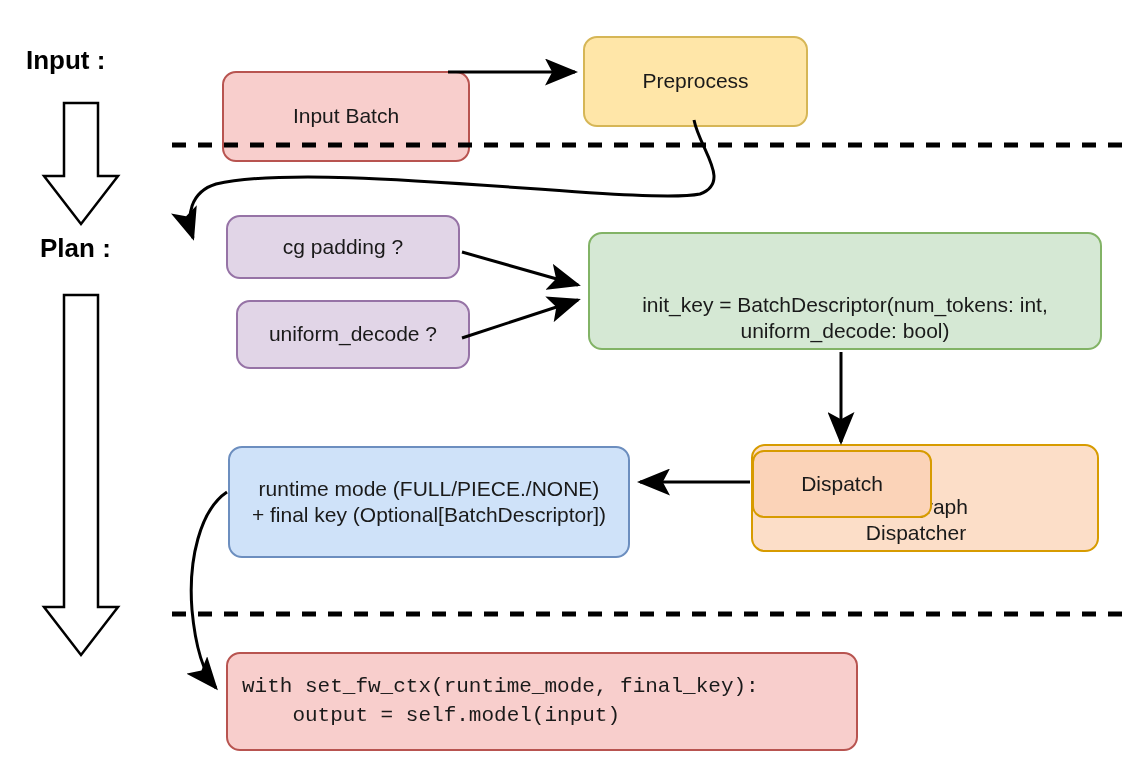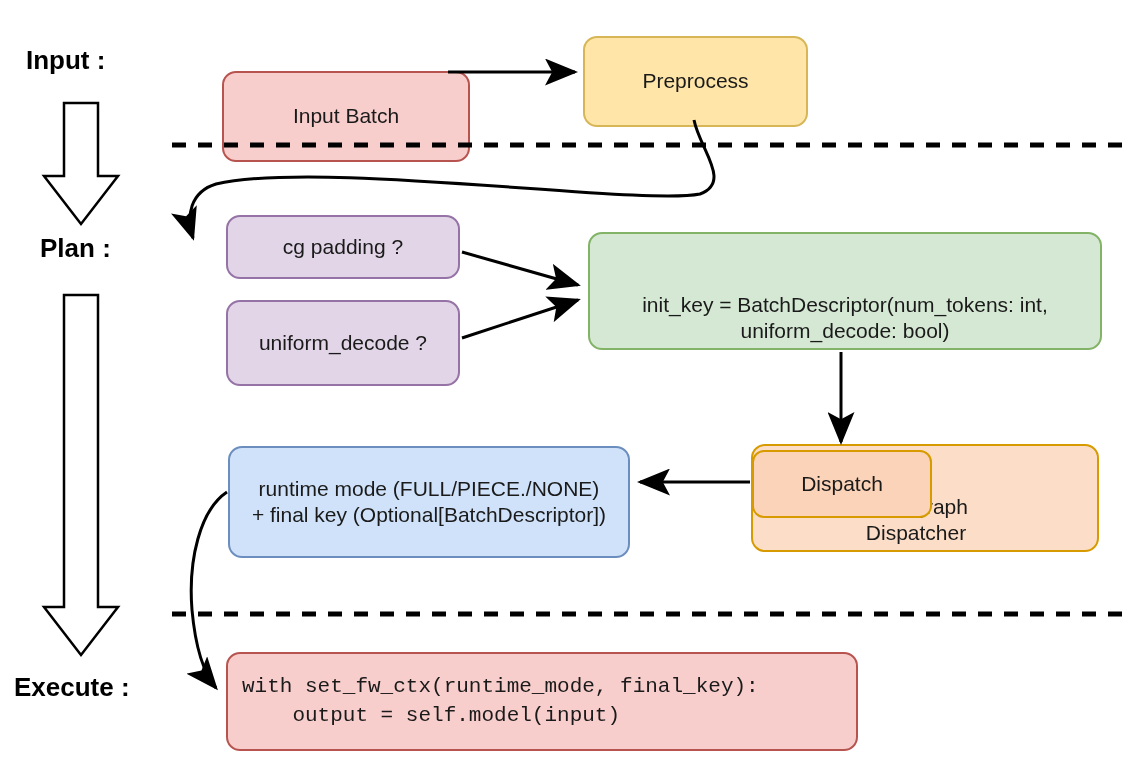--- a/index.html
+++ b/index.html
@@ -83,35 +83,34 @@
     stroke-linejoin: miter;
   }
 </style>
 </head>
 <body>
 
 <div id="canvas">
 
   <div class="stage-label" style="left:26px; top:45px;">Input :</div>
   <div class="stage-label" style="left:40px; top:233px;">Plan :</div>
-  <div class="stage-label" style="left:14px; top:672px;">Execute :</div>
 
   <div class="node node-pink" style="left:222px; top:27px; width:248px; height:91px;margin-top:44px;">
     <span>Input Batch</span>
   </div>
 
   <div class="node node-yellow" style="left:583px; top:36px; width:225px; height:91px;">
     <span>Preprocess</span>
   </div>
 
   <div class="node node-purple" style="left:226px; top:215px; width:234px; height:64px;">
     <span>cg padding ?</span>
   </div>
 
-  <div class="node node-purple" style="left:226px; top:300px; width:234px; height:86px;">
+  <div class="node node-purple" style="left:236px; top:300px; width:234px; height:69px;">
     <span>uniform_decode ?</span>
   </div>
 
   <div class="node node-green" style="left:588px; top:232px; width:514px; height:118px; flex-direction:column;">
     <span>init_key = BatchDescriptor(num_tokens: int,</span>
     <span>uniform_decode: bool)</span>
   </div>
 
   <div class="node node-orange-outer" style="left:751px; top:444px; width:348px; height:108px; justify-content:flex-end; padding-right:28px; flex-direction:column; align-items:flex-end;">
     <span style="width:100%; text-align:center;">Cudagraph</span>

